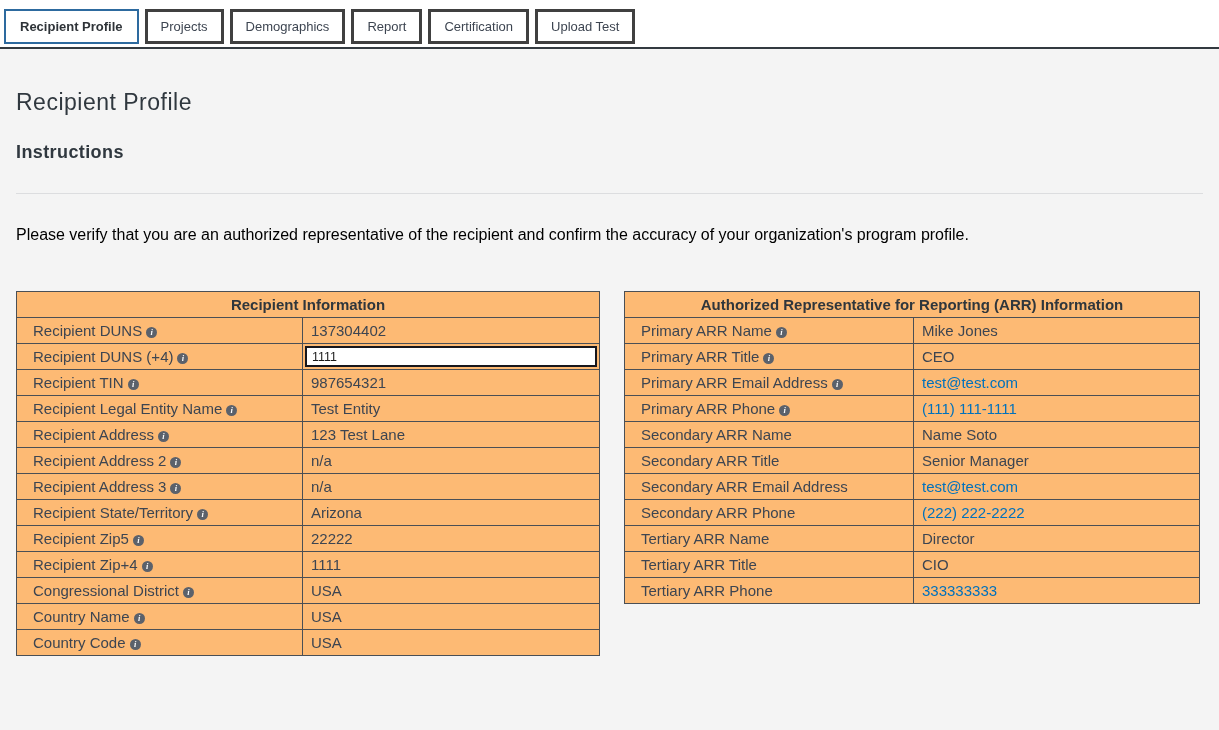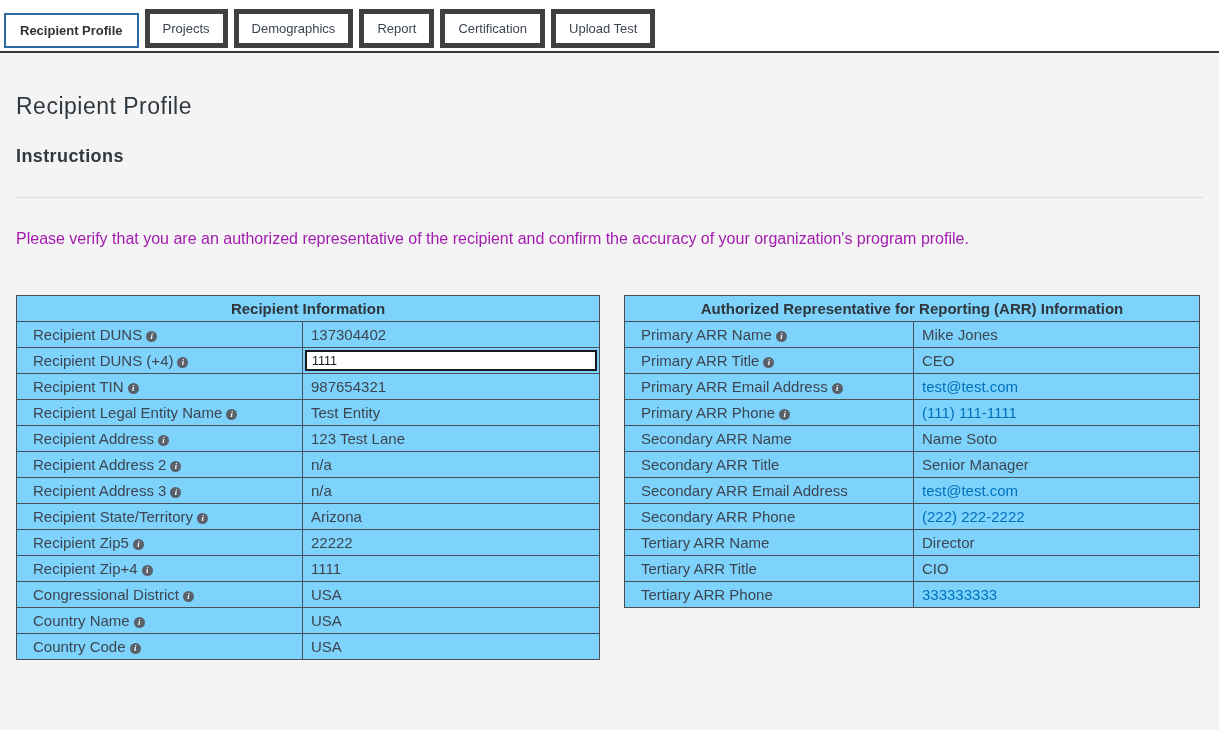--- a/index.html
+++ b/index.html
@@ -1,33 +1,33 @@
 <!DOCTYPE html>
 <html><head>
 <meta charset="utf-8">
 <style>
   *{box-sizing:border-box;}
   html,body{margin:0;padding:0;}
   body{width:1219px;height:730px;font-family:"Liberation Sans",sans-serif;background:#ffffff;overflow:hidden;}
 
   
   .tabbar{display:flex;align-items:flex-end;padding:9px 0 3px 4px;background:#ffffff;border-bottom:2px solid #333a40;}
-  .tab{border:5px solid #404040;background:#ffffff;color:#3d4551;font-size:13px;padding:7px 13px;margin-right:6px;white-space:nowrap;cursor:pointer;}
+  .tab{border:3px solid #404040;background:#ffffff;color:#3d4551;font-size:13px;padding:7px 13px;margin-right:6px;white-space:nowrap;cursor:pointer;}
   .tab.active{border:2px solid #2d6a9f;font-weight:bold;color:#2e3338;padding:8px 14px;}
 
   
   .content{background:#f4f4f4;height:684px;padding:0 16px;border-bottom:1px solid #d6d7d9;}
   h1.page-title{margin:0;padding-top:40px;font-size:23px;font-weight:400;color:#30383f;letter-spacing:.5px;}
   h2.instr-heading{margin:0;padding-top:26px;font-size:18px;font-weight:700;color:#30383f;letter-spacing:.4px;}
   hr.divider{border:none;border-top:1px solid #dcdddf;margin:30px 0 0 0;}
-  p.instructions{margin:32px 0 0 0;font-size:16px;color:#a21caf;}
+  p.instructions{margin:32px 0 0 0;font-size:16px;color:#000000;}
 
   
   .tables{display:flex;align-items:flex-start;margin-top:47px;}
-  table.infotbl{border-collapse:collapse;table-layout:fixed;background:#7dd3fc;}
+  table.infotbl{border-collapse:collapse;table-layout:fixed;background:#fdba74;}
   table.left-t{width:583px;margin-right:24px;}
   table.right-t{width:575px;}
   .infotbl th{border:1px solid #4a4f55;font-size:15px;font-weight:bold;color:#2f363c;height:26px;padding:0 6px;text-align:center;}
   .infotbl td{border:1px solid #4a4f55;font-size:15px;color:#3d4551;height:26px;padding:0 8px;overflow:hidden;white-space:nowrap;}
   td.lbl{padding-left:16px;}
   td.inputcell{padding:1px 2px;}
   .cellinput{width:100%;height:21px;border:2px solid #17171d;background:#ffffff;font-family:"Liberation Sans",sans-serif;font-size:12.5px;color:#1b1b1b;padding:0 5px;}
   .ii{display:inline-block;width:11px;height:11px;border-radius:50%;background:#5b616b;color:#ffffff;font-size:8.5px;line-height:11px;text-align:center;margin-left:4px;font-family:"Liberation Serif",serif;font-style:italic;font-weight:bold;vertical-align:1px;cursor:pointer;}
   a.lnk{color:#0071bc;text-decoration:none;cursor:pointer;}
 </style>

